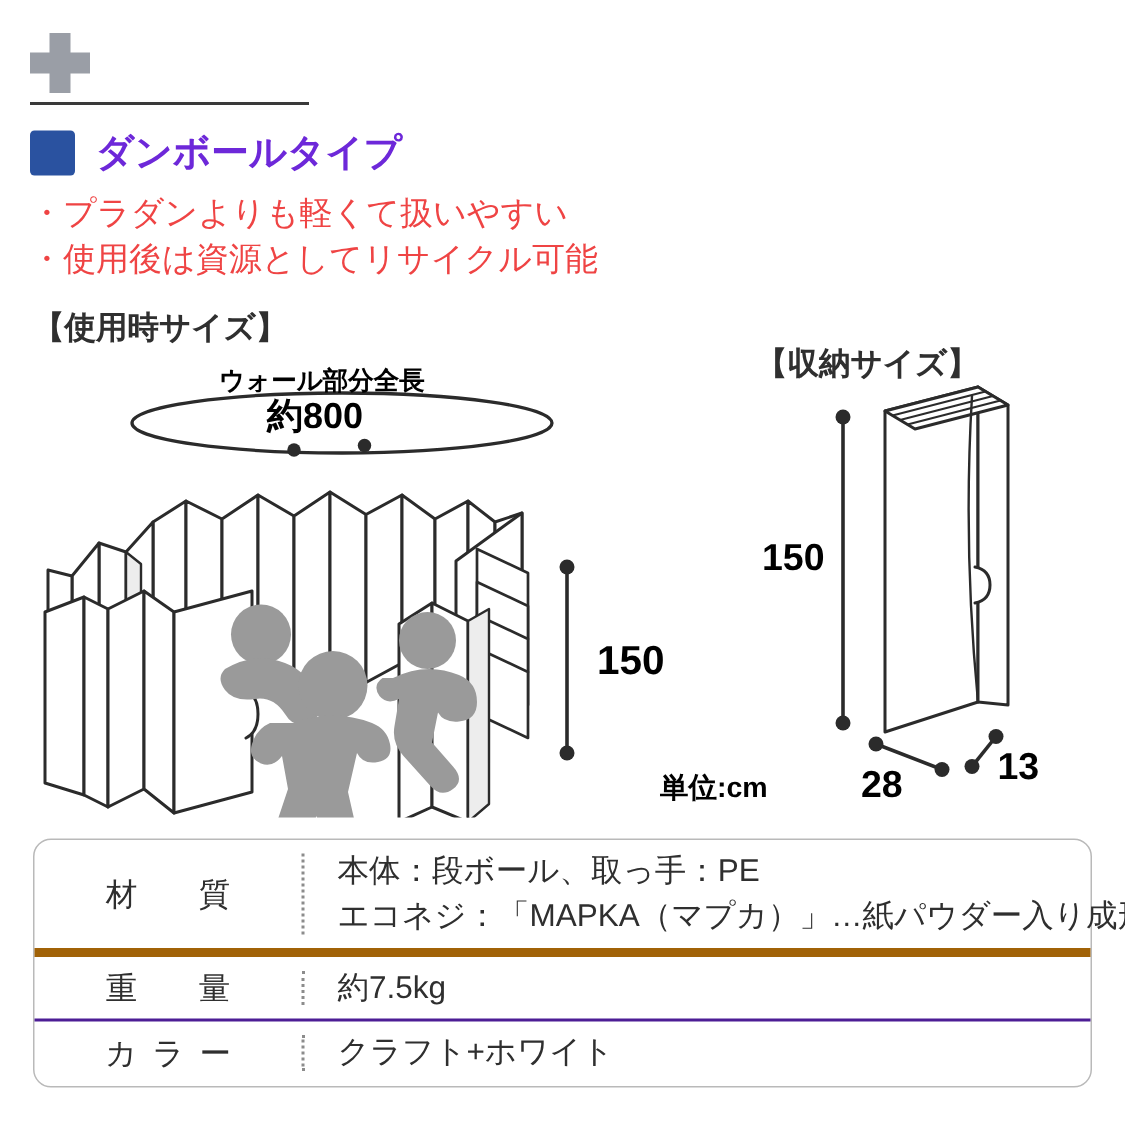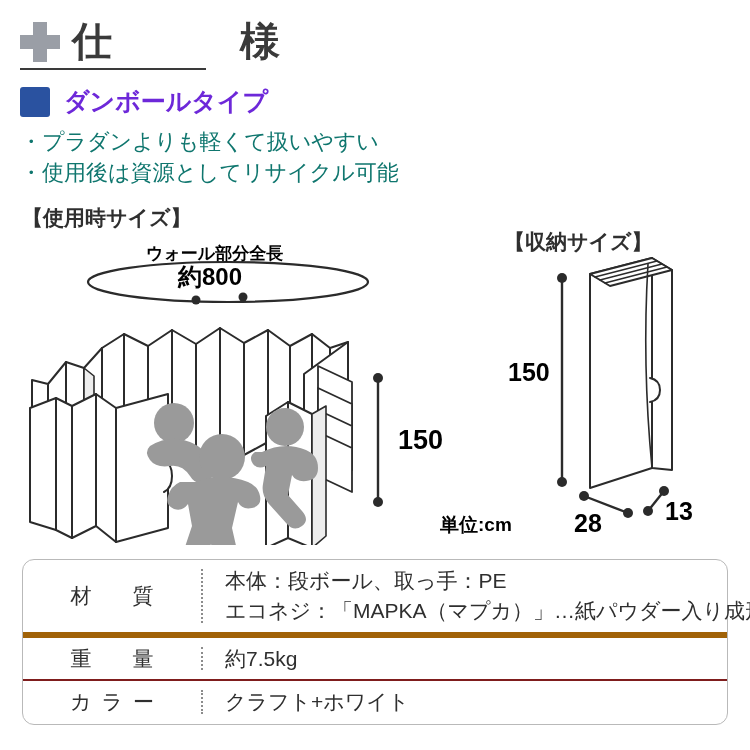--- a/index.html
+++ b/index.html
@@ -93,21 +93,21 @@
   
   .bullets {
     position: absolute;
     left: 20px;
     top: 126px;
     width: 460px;
   }
   .bullet {
     font-size: 22px;
     line-height: 31px;
-    color: #0f766e;
+    color: #ef4444;
     white-space: nowrap;
   }
 
   
   .section-heading {
     position: absolute;
     font-size: 21px;
     font-weight: bold;
     color: #2f2f2f;
     white-space: nowrap;
@@ -174,21 +174,21 @@
     background: #fff;
   }
   .spec-row {
     position: relative;
     display: flex;
     align-items: center;
     box-sizing: border-box;
   }
   #spec-row-0 { height: 72px; }
   #spec-row-1 { height: 47px; border-top: 6px solid #a16207; }
-  #spec-row-2 { height: 44px; border-top: 2px solid #7f1d1d; }
+  #spec-row-2 { height: 44px; border-top: 2px solid #4c1d95; }
   .spec-key {
     width: 178px;
     flex: 0 0 auto;
     text-align: center;
     font-size: 21px;
     color: #2f2f2f;
     letter-spacing: 10px;
     text-indent: 10px;
     box-sizing: border-box;
   }
@@ -209,21 +209,20 @@
   .spec-val .line { line-height: 30px; white-space: nowrap; }
 </style>
 </head>
 <body>
 
 <div class="header">
   <div class="plus-icon">
     <div class="bar-h"></div>
     <div class="bar-v"></div>
   </div>
-  <div class="page-title">仕　　様</div>
 </div>
 <div class="title-rule"></div>
 
 <div class="type-row">
   <div class="blue-square"></div>
   <div class="type-label">ダンボールタイプ</div>
 </div>
 
 <div class="bullets">
   <div class="bullet">・プラダンよりも軽くて扱いやすい</div>

